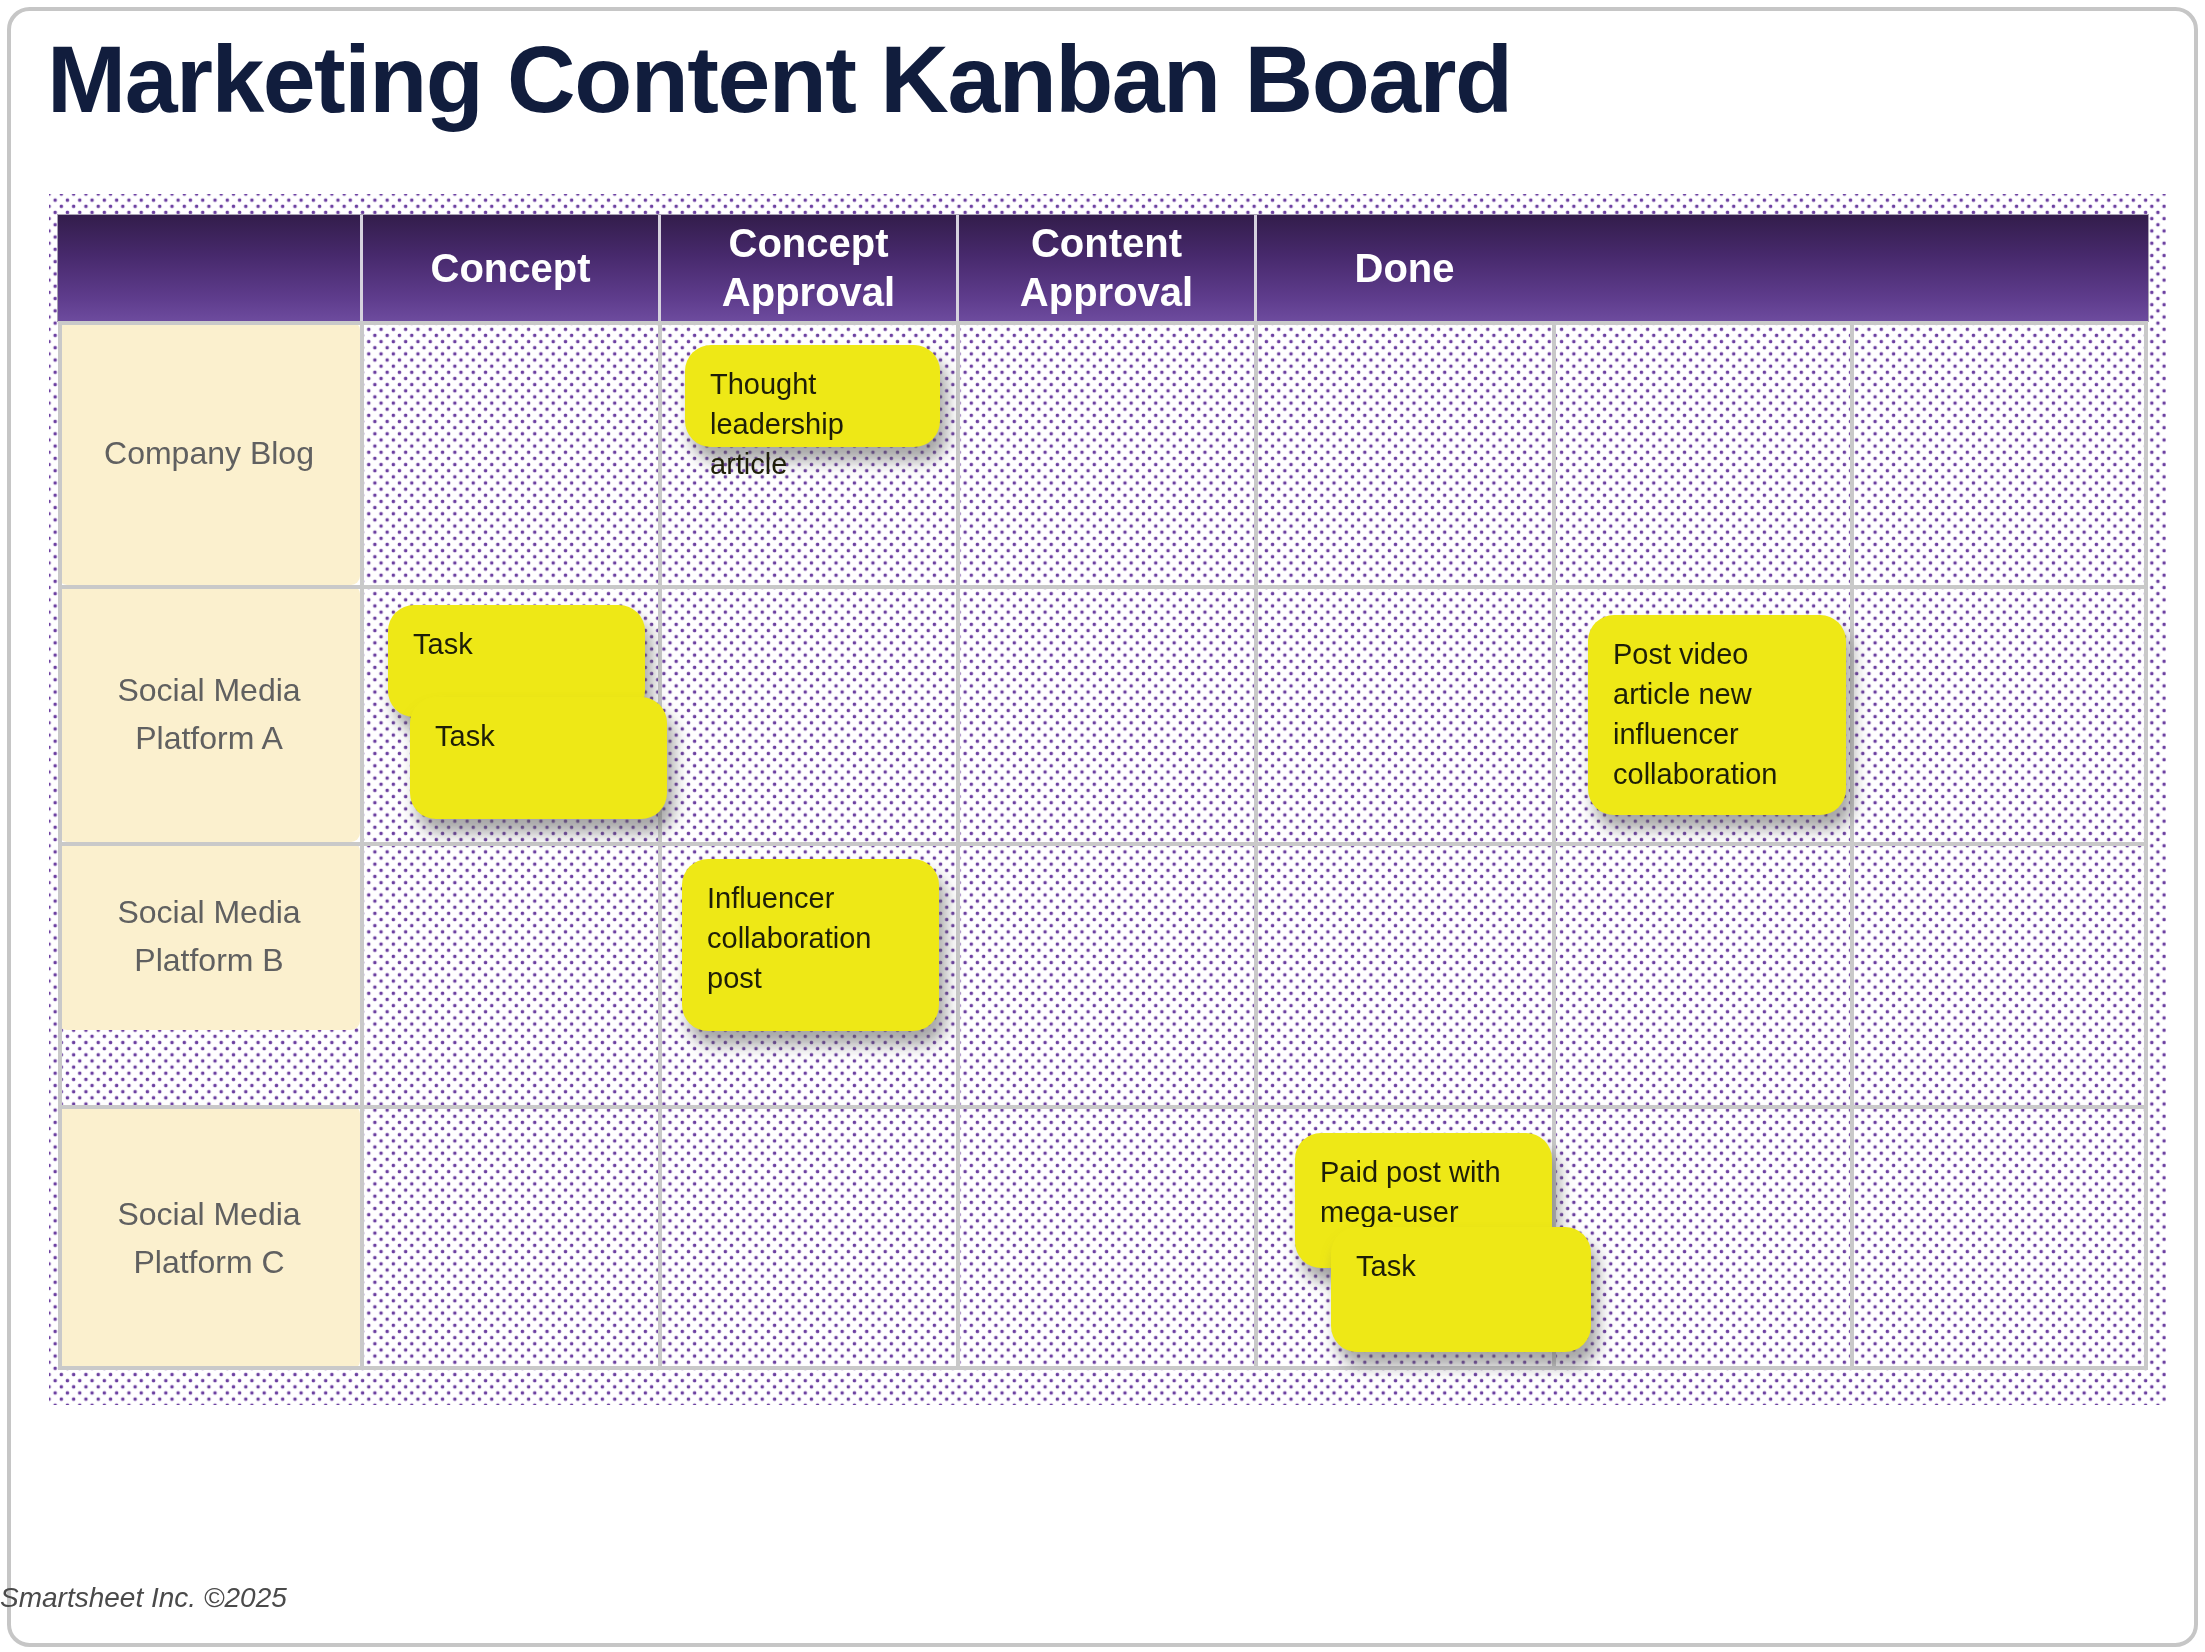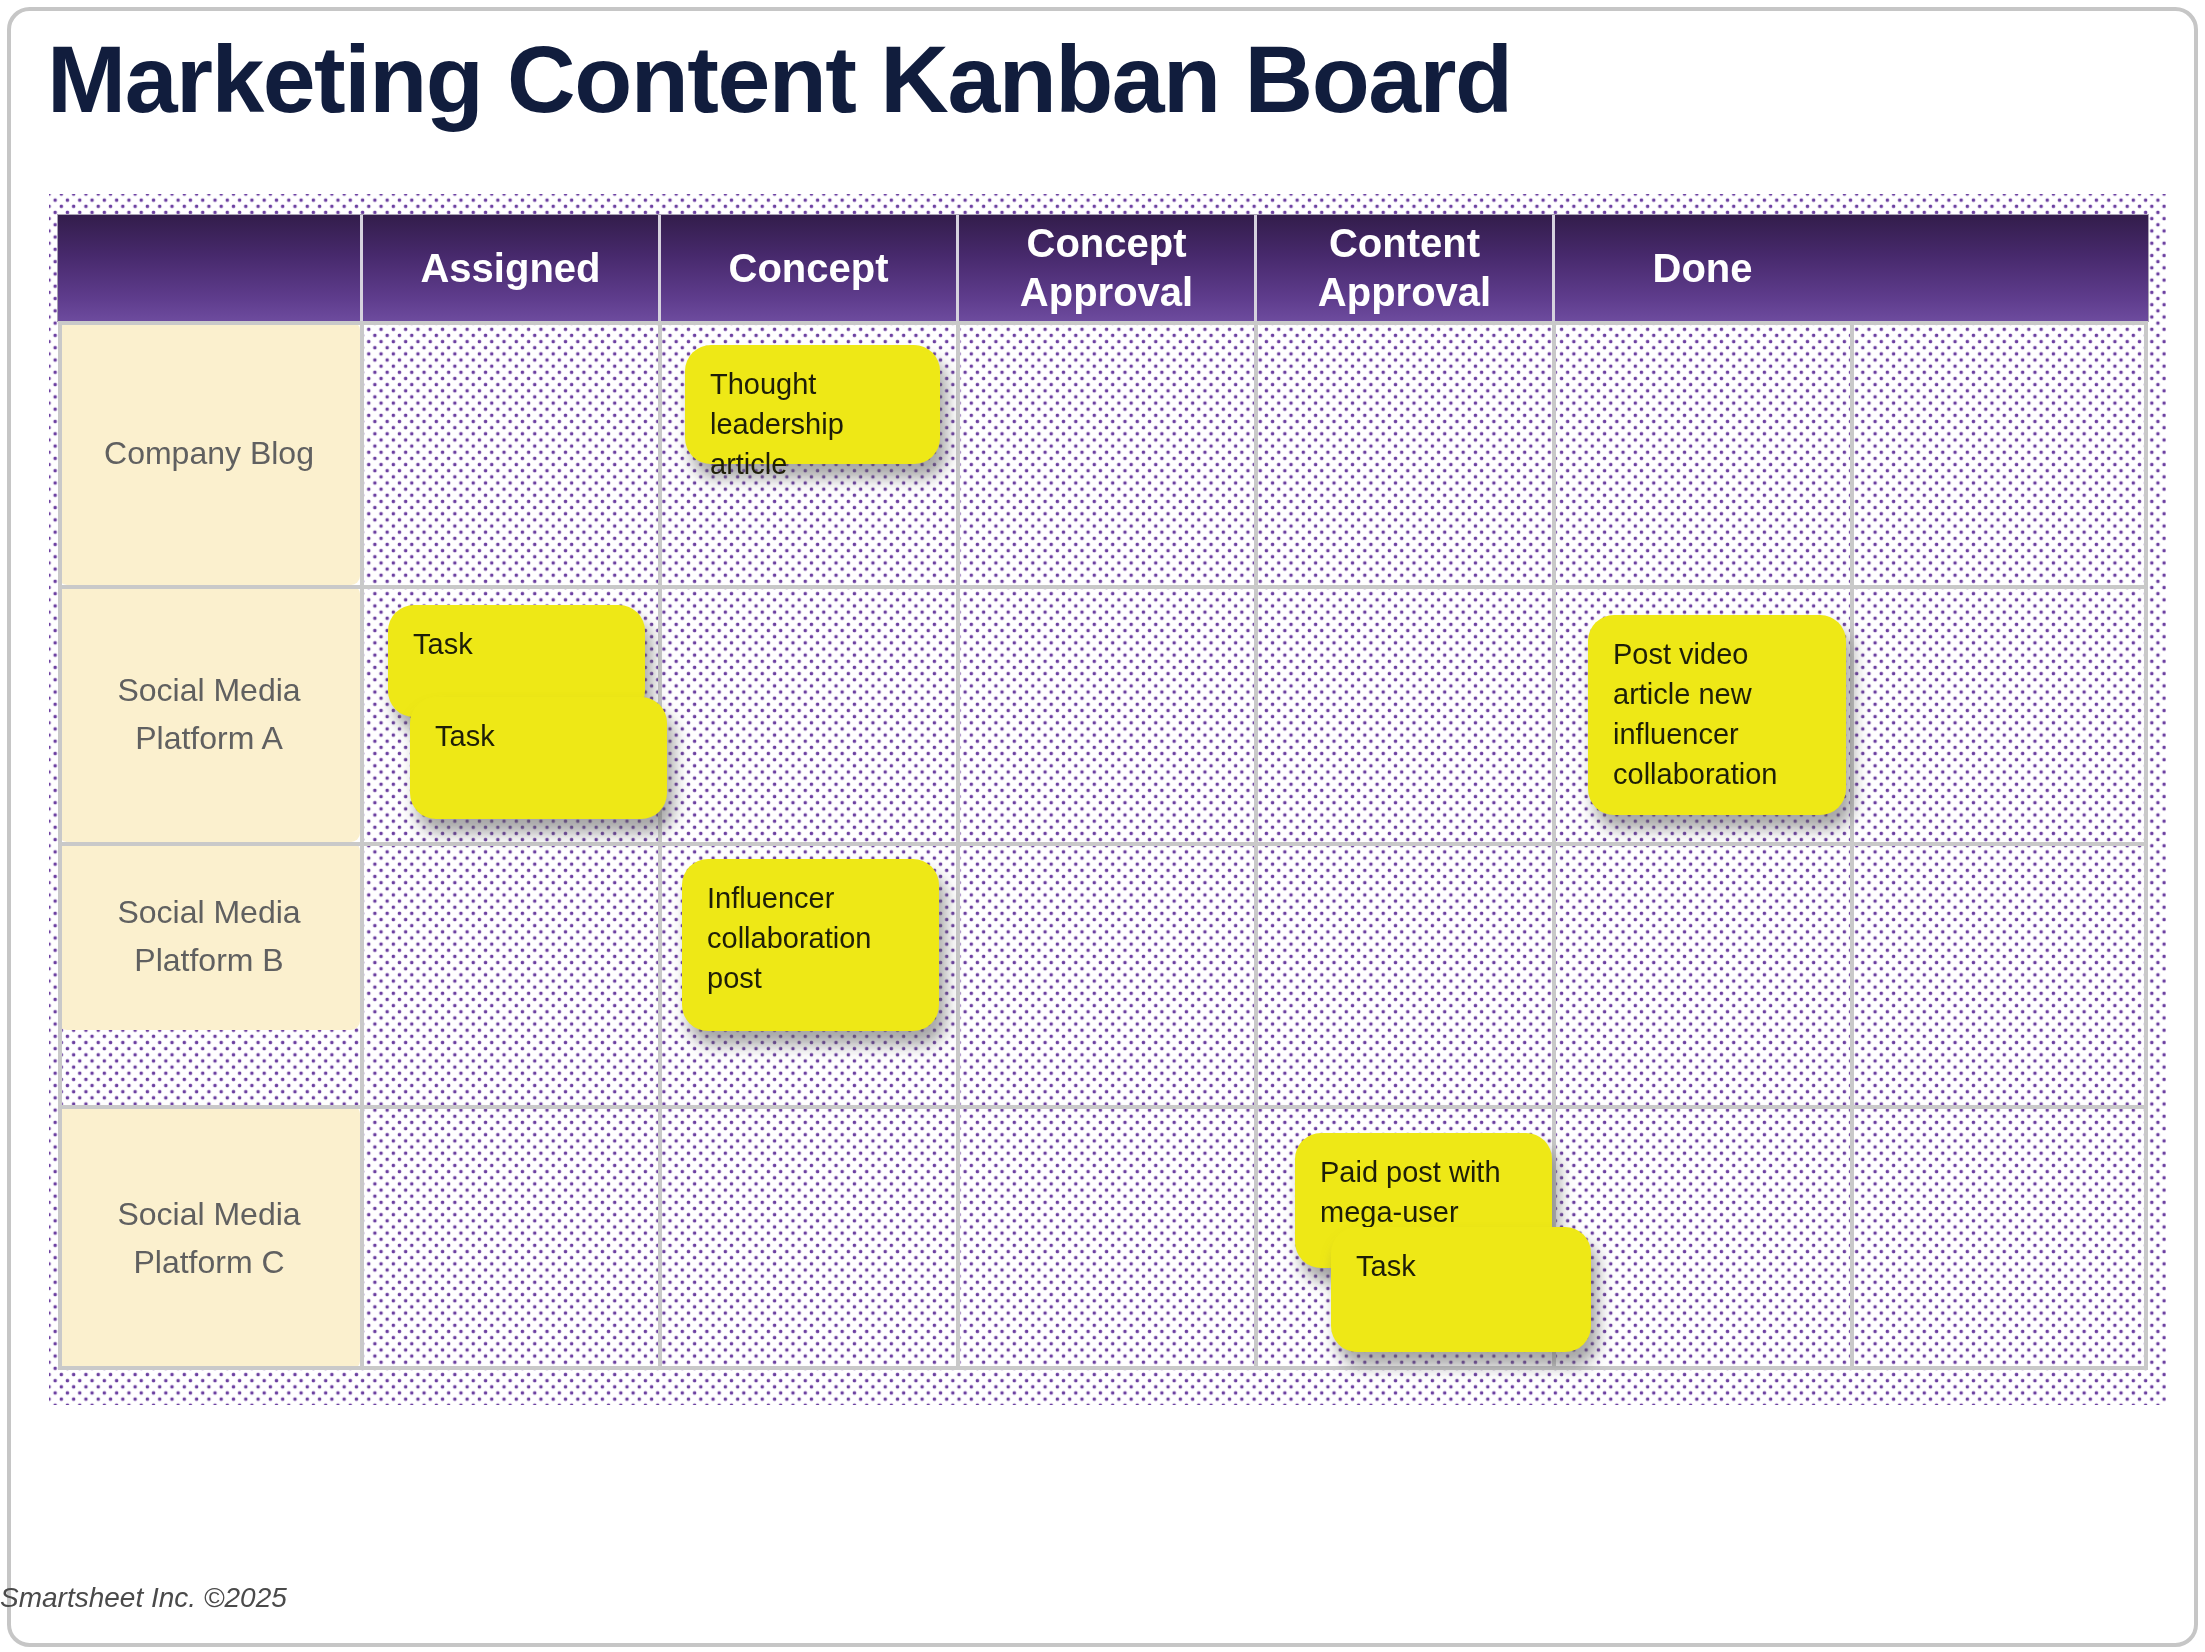--- a/index.html
+++ b/index.html
@@ -69,21 +69,20 @@
 <body>
 
 <div class="page-frame"></div>
 
 <div class="page-title">Marketing Content Kanban Board</div>
 
 <div class="board"></div>
 
 <div class="kanban-header">
   <div class="hcell"></div>
-  <div class="hcell">Assigned</div>
   <div class="hcell">Concept</div>
   <div class="hcell">Concept Approval</div>
   <div class="hcell">Content Approval</div>
   <div class="hcell">Done</div>
 </div>
 
 <div class="row-label" style="top:321px;height:264px;">Company Blog</div>
 <div class="row-label" style="top:585px;height:257px;">Social Media Platform A</div>
 <div class="row-label" style="top:842px;height:188px;">Social Media Platform B</div>
 <div class="row-label" style="top:1105px;height:265px;">Social Media Platform C</div>
@@ -97,21 +96,21 @@
   <div class="gl gl-v" style="left:1552px;"></div>
   <div class="gl gl-v" style="left:1850px;"></div>
   <div class="gl gl-v" style="left:2144px;"></div>
   <div class="gl gl-h" style="top:321px;"></div>
   <div class="gl gl-h" style="top:585px;"></div>
   <div class="gl gl-h" style="top:842px;"></div>
   <div class="gl gl-h" style="top:1105px;"></div>
   <div class="gl gl-h" style="top:1366px;"></div>
 </div>
 
-<div class="card" style="left:685px;top:345px;width:255px;height:119px;">Thought leadership article</div>
+<div class="card" style="left:685px;top:345px;width:255px;height:102px;">Thought leadership article</div>
 
 <div class="card" style="left:388px;top:605px;width:257px;height:112px;">Task</div>
 
 <div class="card z6" style="left:410px;top:697px;width:257px;height:122px;">Task</div>
 
 <div class="card" style="left:1588px;top:615px;width:258px;height:200px;">Post video article new influencer collaboration</div>
 
 <div class="card" style="left:682px;top:859px;width:257px;height:172px;">Influencer collaboration post</div>
 
 <div class="card" style="left:1295px;top:1133px;width:257px;height:135px;">Paid post with mega-user</div>

